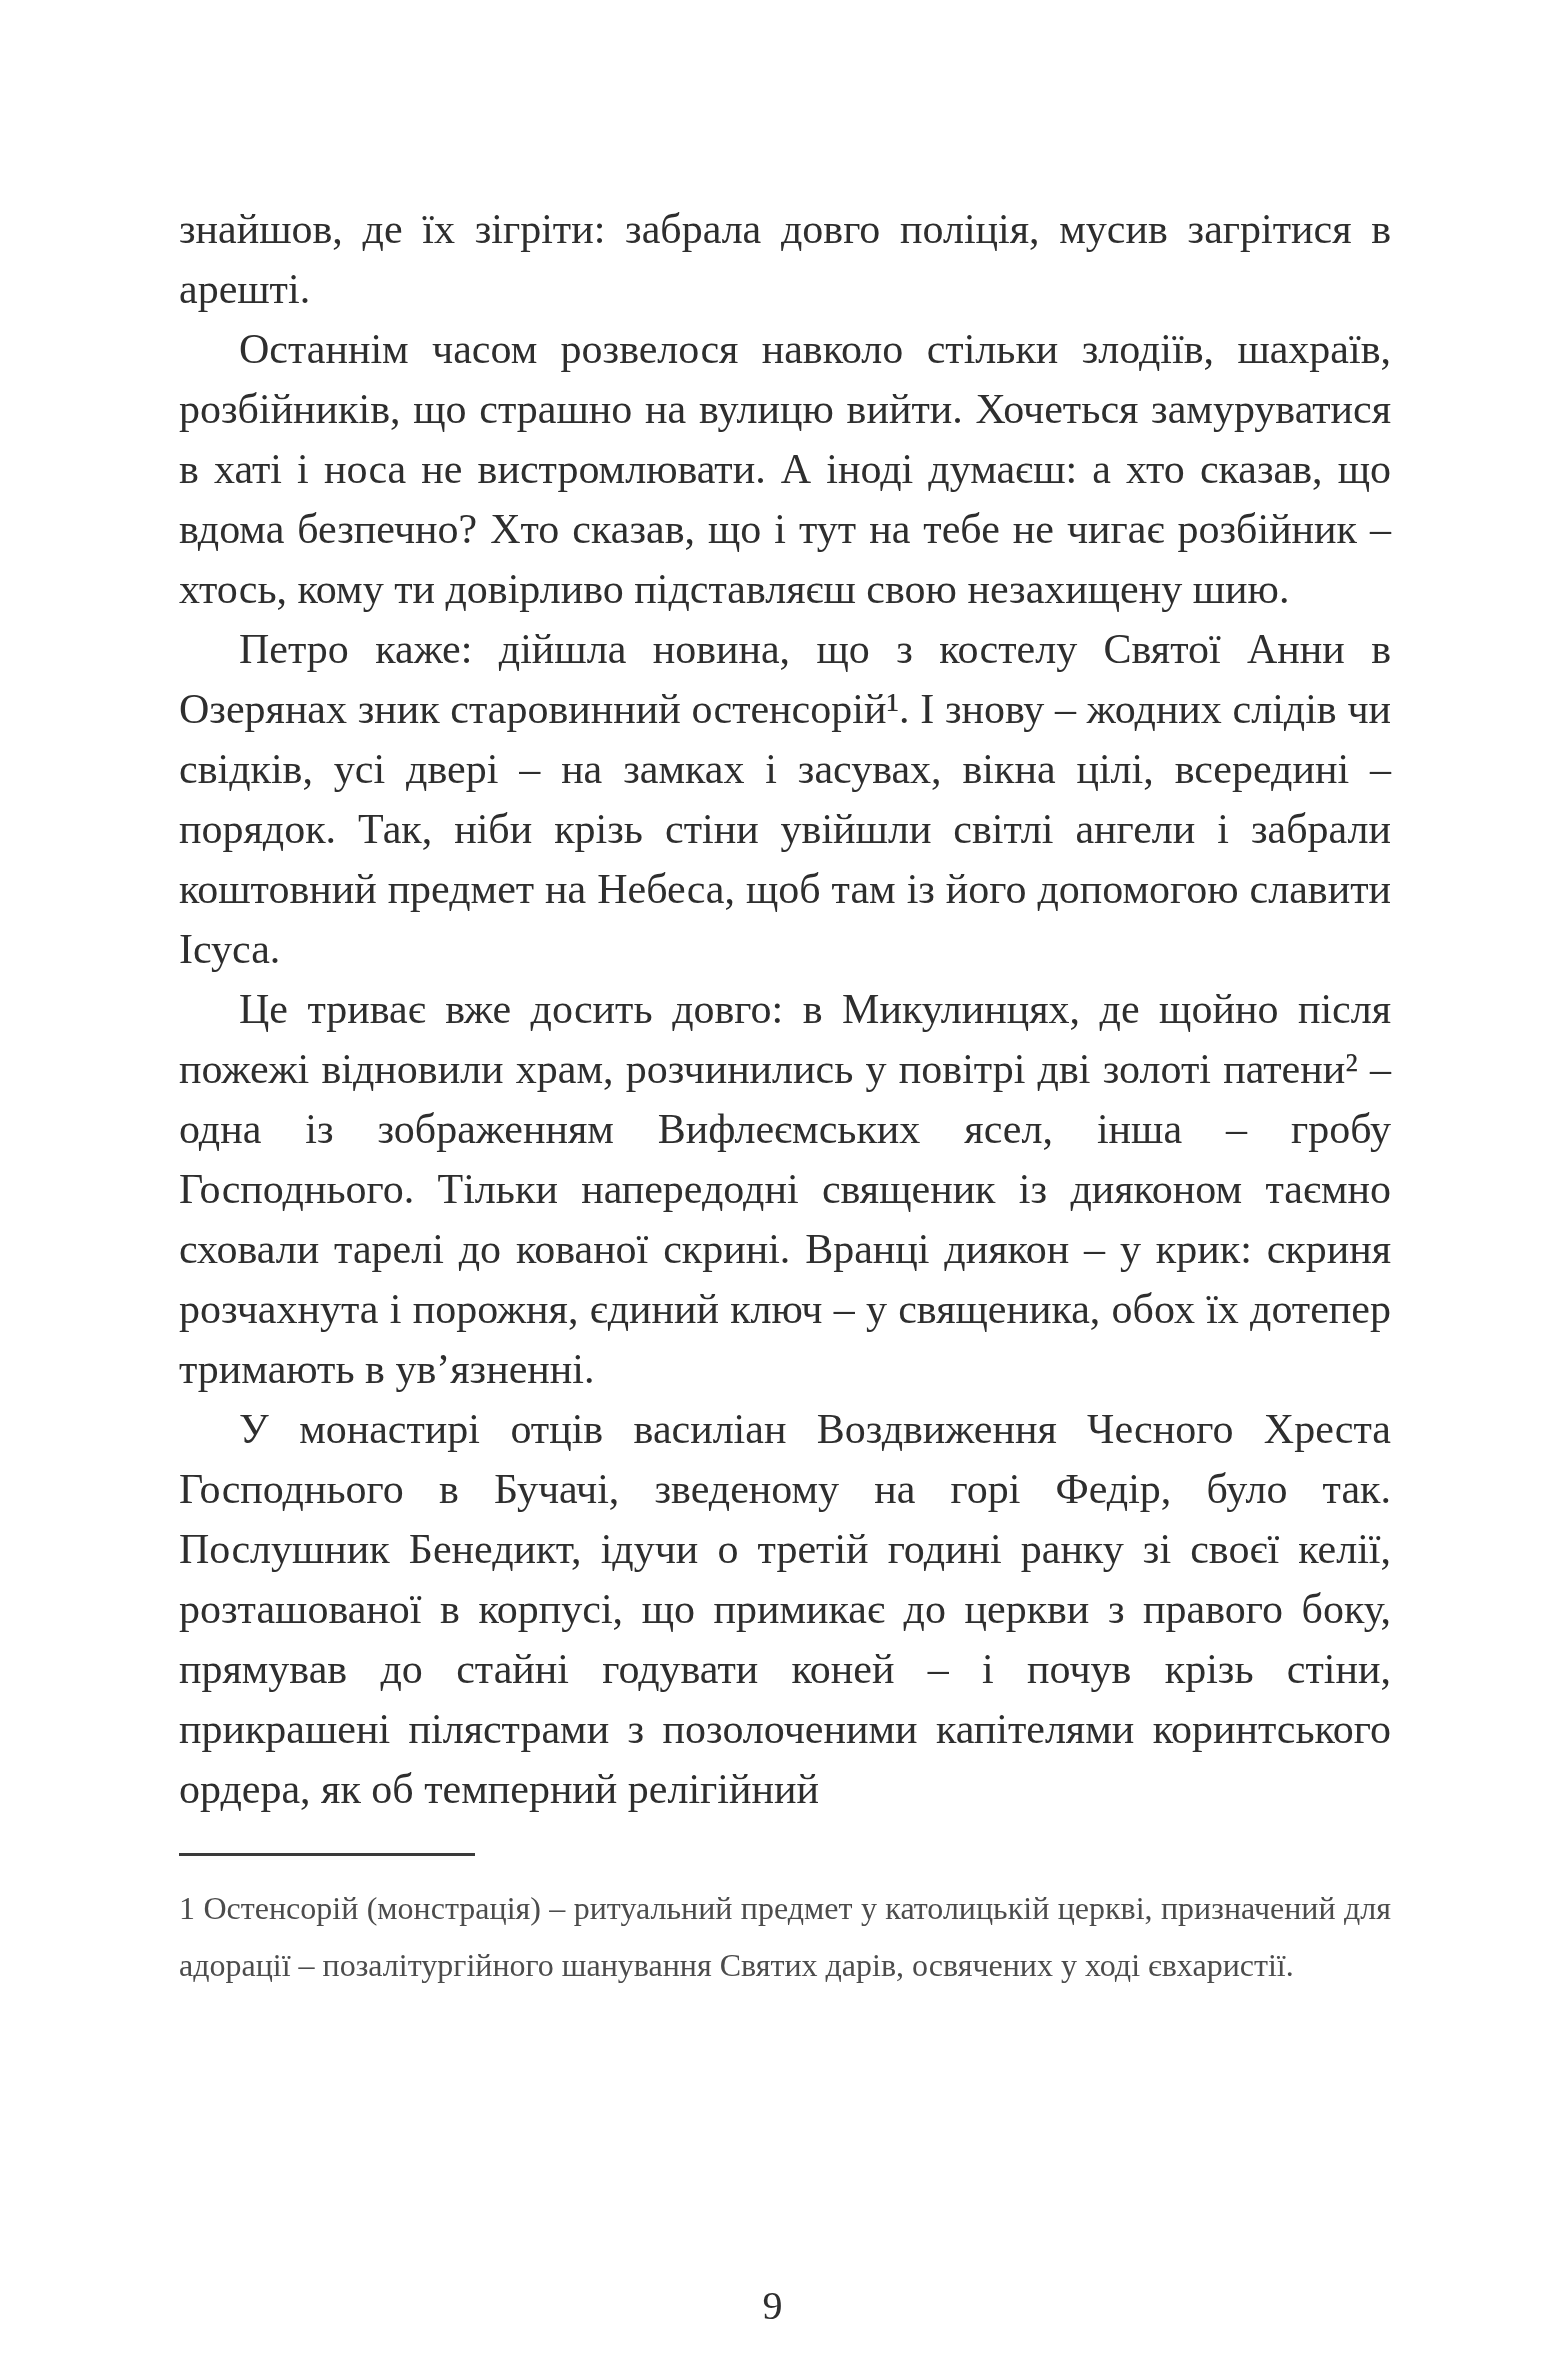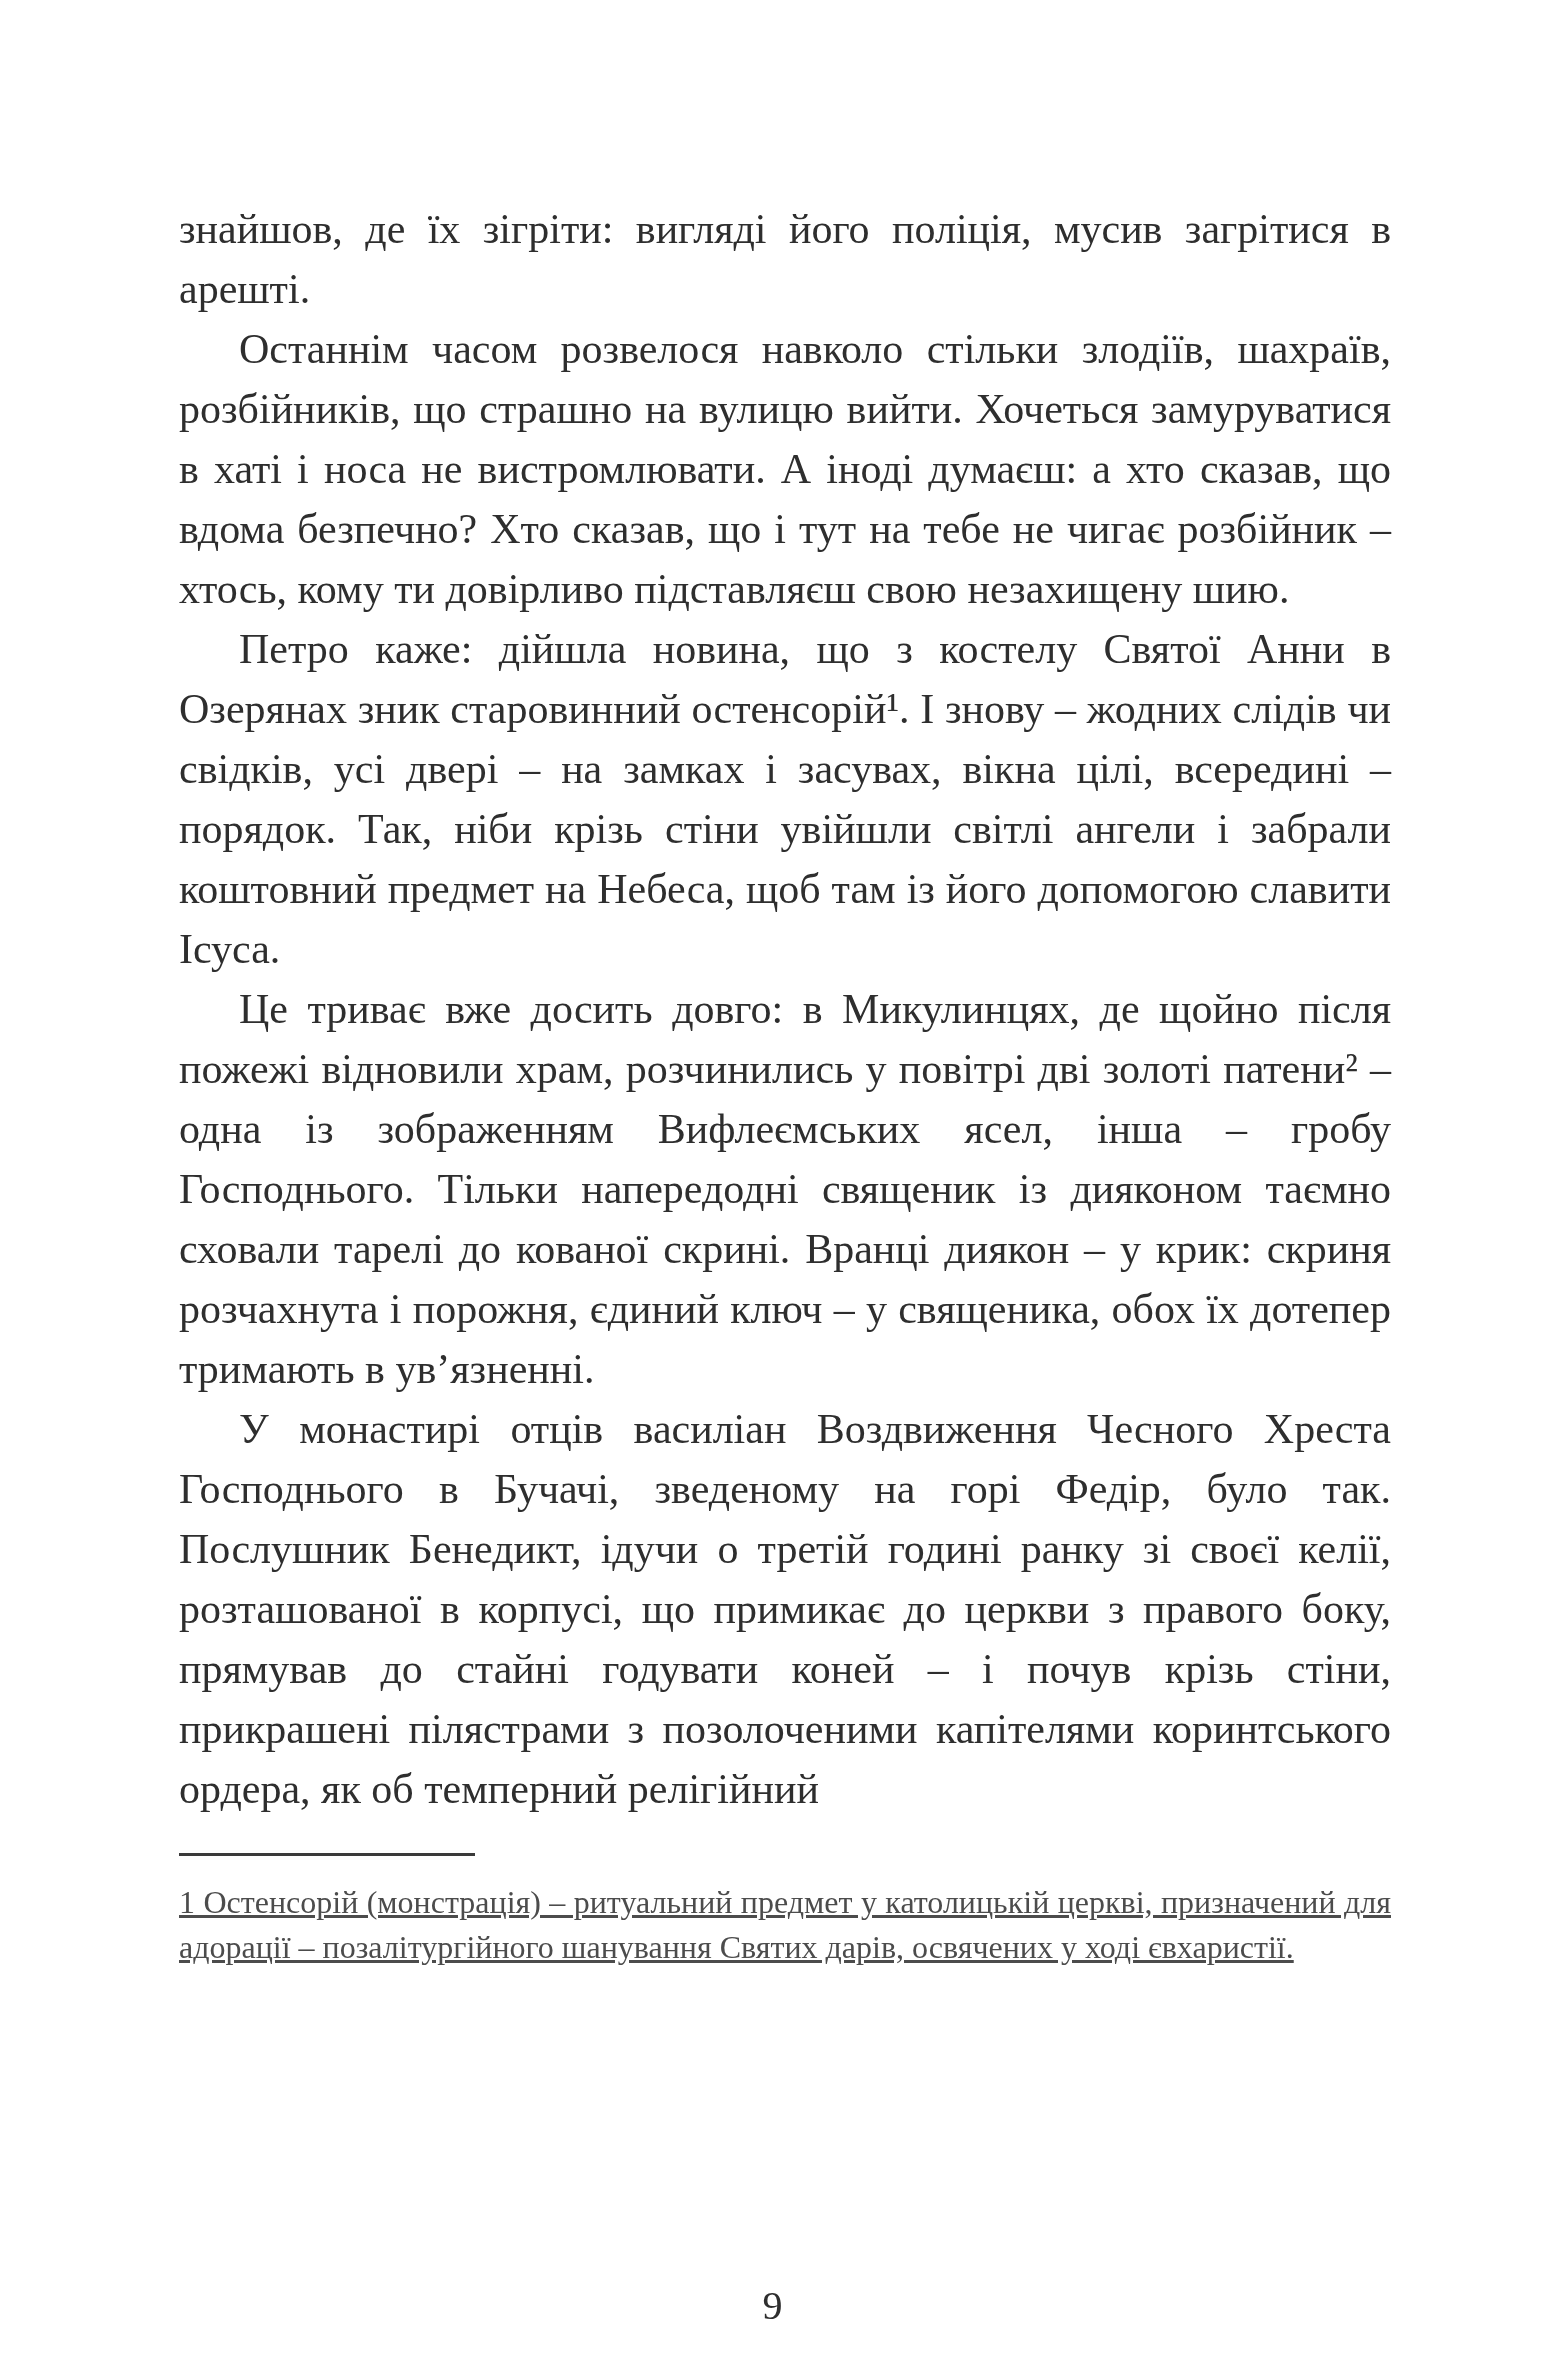--- a/index.html
+++ b/index.html
@@ -37,23 +37,22 @@
     text-indent: 0;
   }
   .footnote-rule {
     width: 296px;
     margin: 34px 0 24px 0;
     border: none;
     border-top: 3.2px solid #3a3a3a;
   }
   .footnotes {
     font-size: 32px;
-    line-height: 45px;
+    line-height: 57px;
     color: var(--footnote-color, #4c4c4c);
-    text-decoration: underline;
   }
   .footnote {
     margin: 0 0 8px 0;
     text-indent: 0;
     text-align: justify;
   }
   .page-number {
     position: absolute;
     top: 2282px;
     left: 0;
@@ -61,21 +60,21 @@
     text-align: center;
     font-size: 40px;
     color: var(--text-color, #2e2e2e);
   }
 </style>
 </head>
 <body>
 
 <div class="page">
   <main class="body-text">
-    <p class="para first">знайшов, де їх зігріти: вигляді його поліція, мусив загрітися в арешті.</p>
+    <p class="para first">знайшов, де їх зігріти: забрала довго поліція, мусив загрітися в арешті.</p>
     <p class="para">Останнім часом розвелося навколо стільки злодіїв, шахраїв, розбійників, що страшно на вулицю вийти. Хочеться замуруватися в хаті і носа не вистромлювати. А іноді думаєш: а хто сказав, що вдома безпечно? Хто сказав, що і тут на тебе не чигає розбійник – хтось, кому ти довірливо підставляєш свою незахищену шию.</p>
     <p class="para">Петро каже: дійшла новина, що з костелу Святої Анни в Озерянах зник старовинний остенсорій¹. І знову – жодних слідів чи свідків, усі двері – на замках і засувах, вікна цілі, всередині – порядок. Так, ніби крізь стіни увійшли світлі ангели і забрали коштовний предмет на Небеса, щоб там із його допомогою славити Ісуса.</p>
     <p class="para">Це триває вже досить довго: в Микулинцях, де щойно після пожежі відновили храм, розчинились у повітрі дві золоті патени² – одна із зображенням Вифлеємських ясел, інша – гробу Господнього. Тільки напередодні священик із дияконом таємно сховали тарелі до кованої скрині. Вранці диякон – у крик: скриня розчахнута і порожня, єдиний ключ – у священика, обох їх дотепер тримають в ув’язненні.</p>
     <p class="para">У монастирі отців василіан Воздвиження Чесного Хреста Господнього в Бучачі, зведеному на горі Федір, було так. Послушник Бенедикт, ідучи о третій годині ранку зі своєї келії, розташованої в корпусі, що примикає до церкви з правого боку, прямував до стайні годувати коней – і почув крізь стіни, прикрашені пілястрами з позолоченими капітелями коринтського ордера, як об темперний релігійний</p>
 
     <hr class="footnote-rule">
 
     <section class="footnotes">
       <p class="footnote">1 Остенсорій (монстрація) – ритуальний предмет у католицькій церкві, призначений для адорації – позалітургійного шанування Святих дарів, освячених у ході євхаристії.</p>
     </section>

